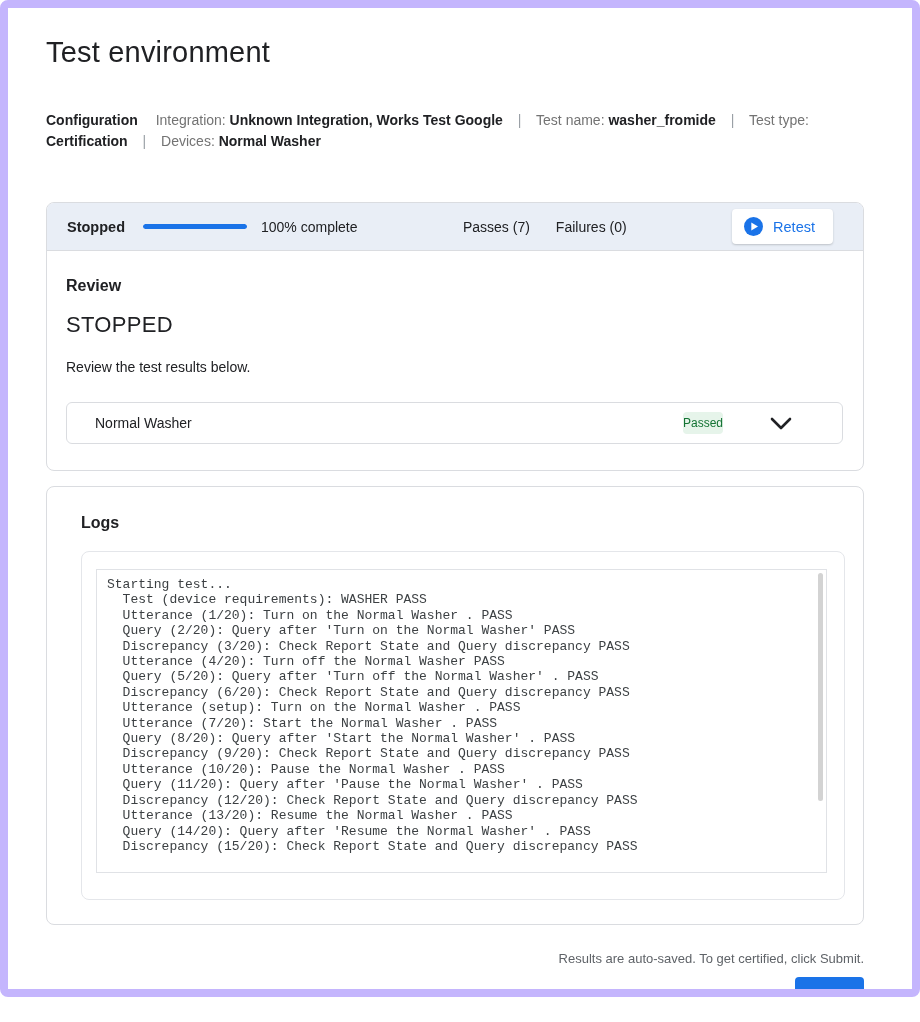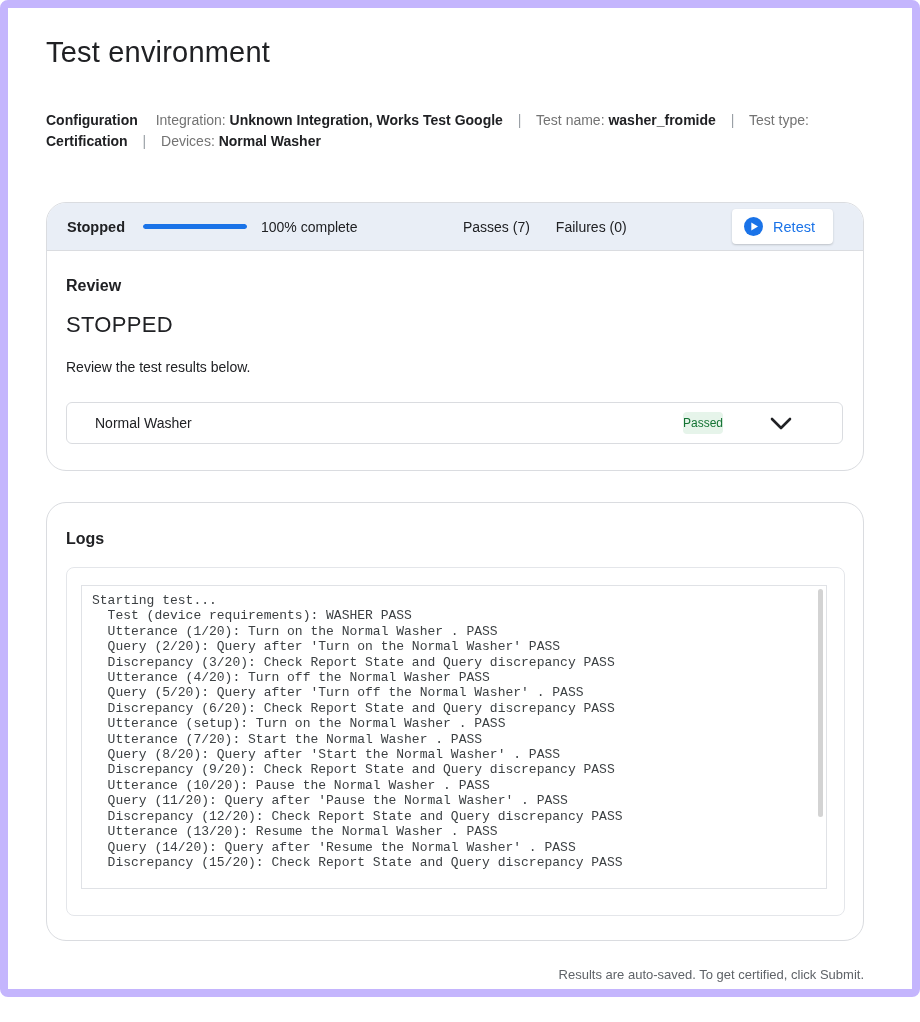--- a/index.html
+++ b/index.html
@@ -33,21 +33,21 @@
     max-width: 820px;
   }
   .config .bold { font-weight: 700; }
   .config .cfg-title { margin-right: 14px; }
   .config .sep { color: #9aa0a6; margin: 0 11px; }
   .config .cfg-lbl { color: #737373; font-weight: 400; margin-top: 24px; }
 
   
   .card {
     border: 1px solid #dadce0;
-    border-radius: 20px;
+    border-radius: 8px;
     width: 818px;
     overflow: hidden;
     background: #fff;
   }
   .status-results { margin-top: 50px; }
   .status-bar {
     display: flex;
     align-items: center;
     height: 48px;
     background: #e9eef6;
@@ -101,21 +101,21 @@
   .row-right { margin-left: auto; display: flex; align-items: center; gap: 47px; }
   .badge-passed {
     background: #e6f4ea;
     color: #137333;
     font-size: 12px;
     padding: 4px 0;
     border-radius: 4px;
   }
 
   
-  .logs-card { margin-top: 31px; padding: 27px 18px 24px 19px; }
+  .logs-card { margin-top: 15px; padding: 27px 18px 24px 34px; }
   .log-outer {
     margin-top: 19px;
     border: 1px solid #e4e6ea;
     border-radius: 8px;
     padding: 17px 17px 26px 14px;
   }
   .log-inner {
     position: relative;
     border: 1px solid #e0e2e6;
     height: 304px;

